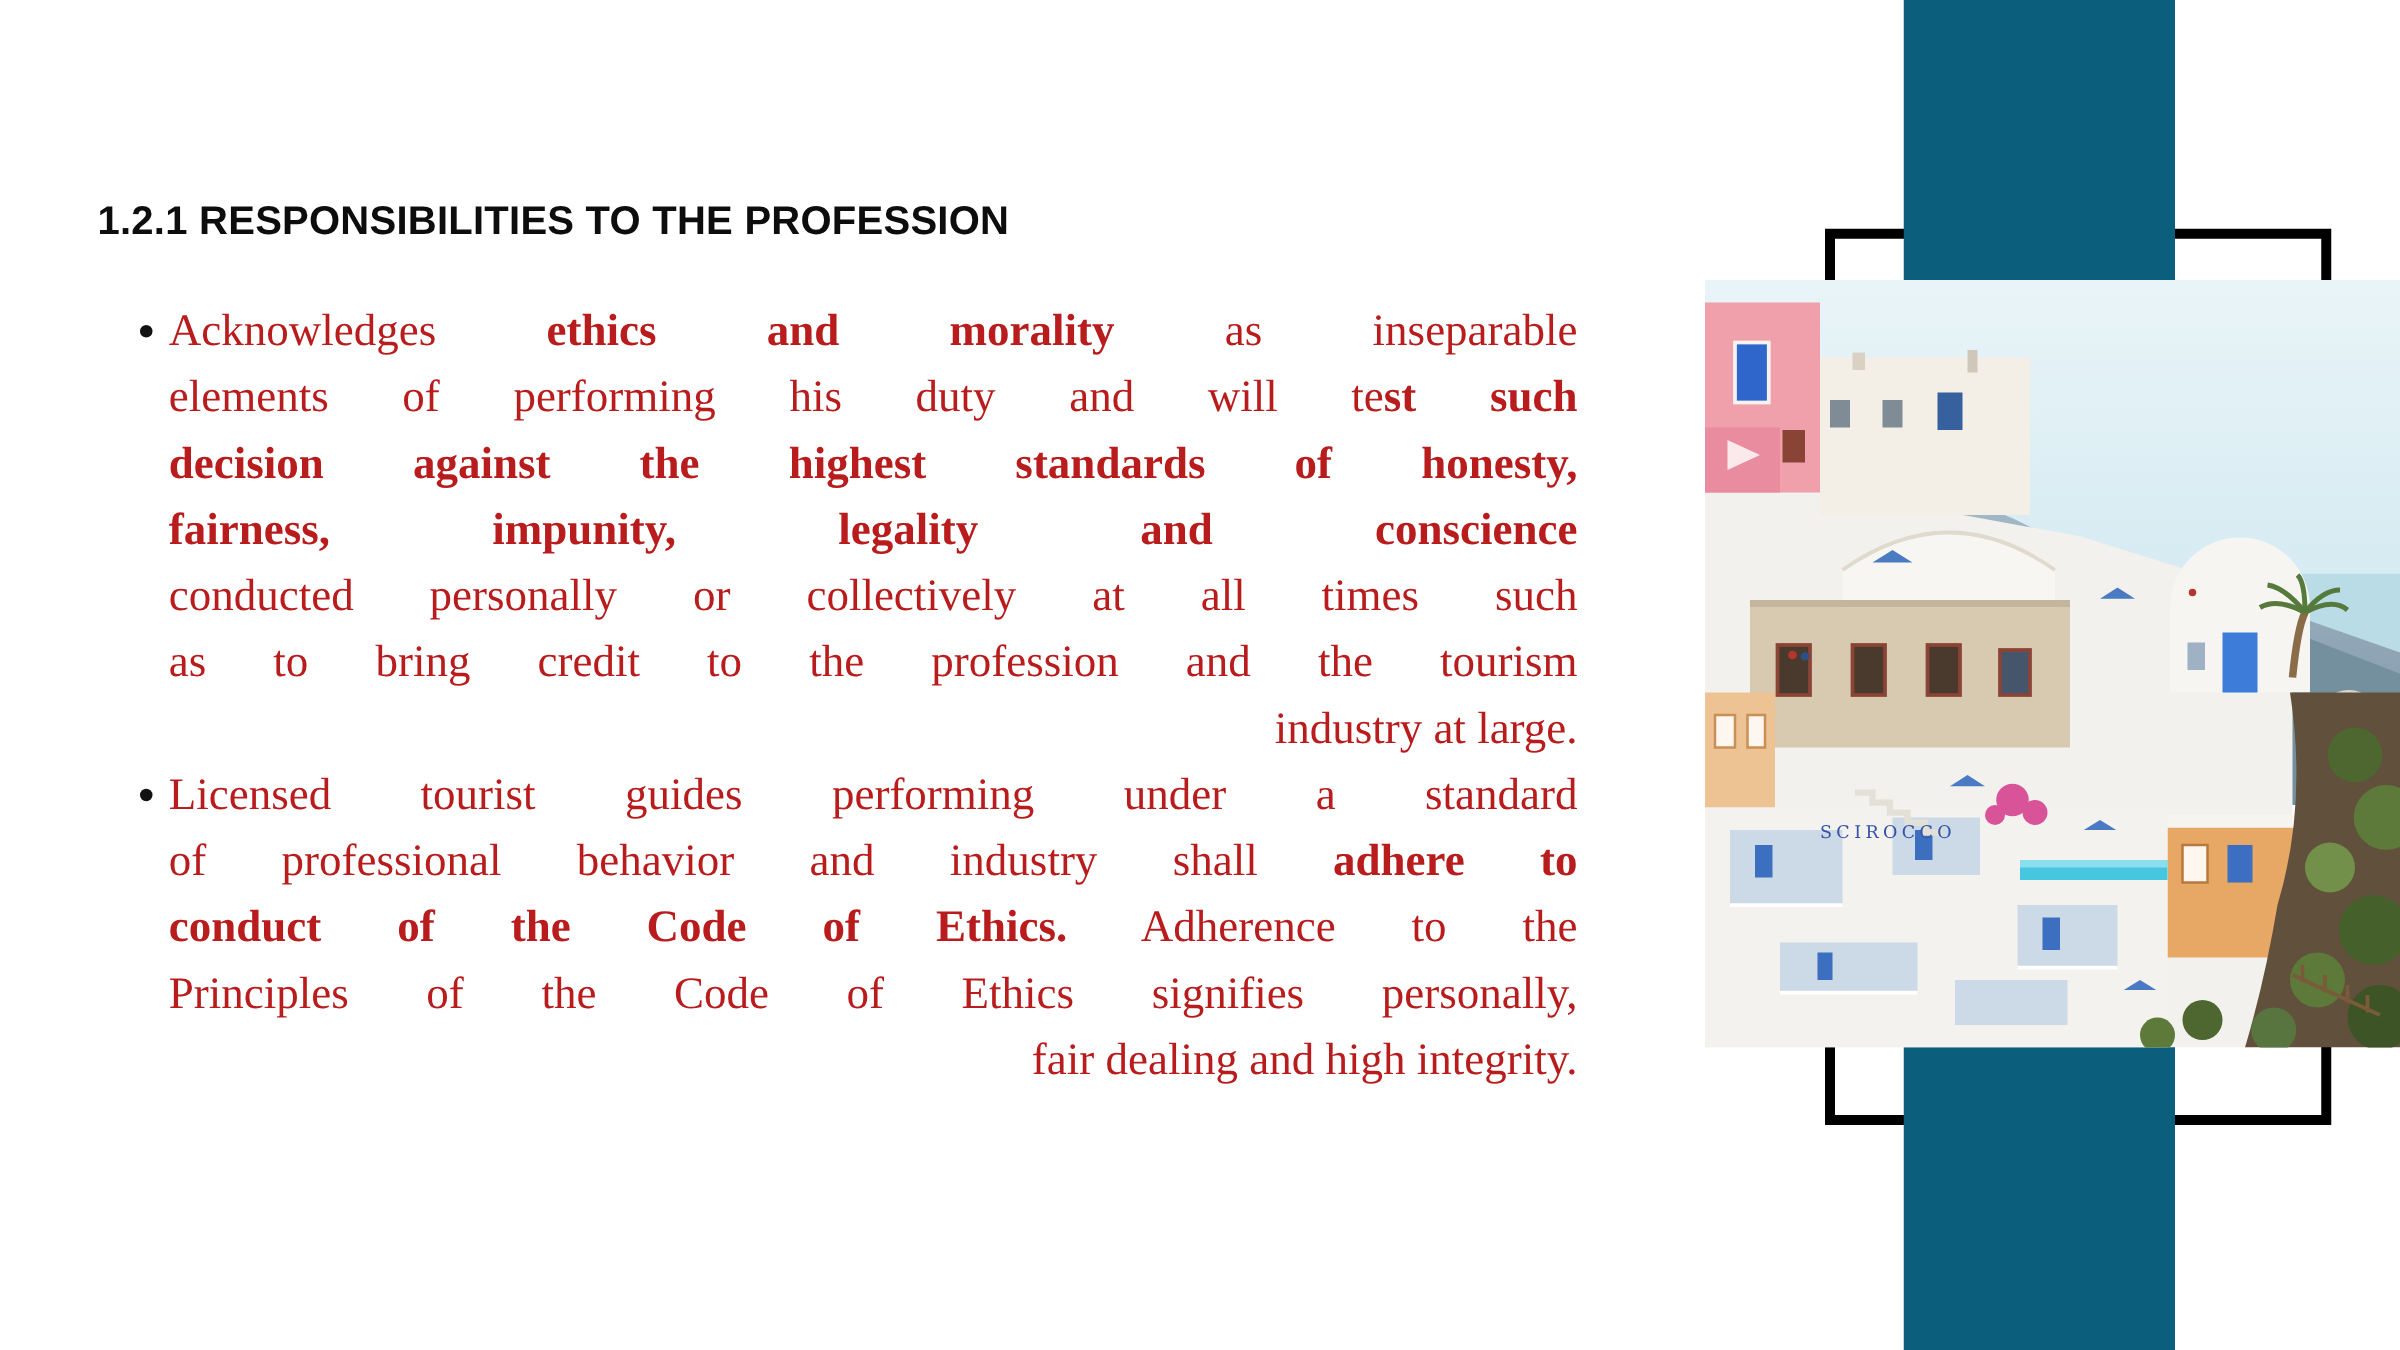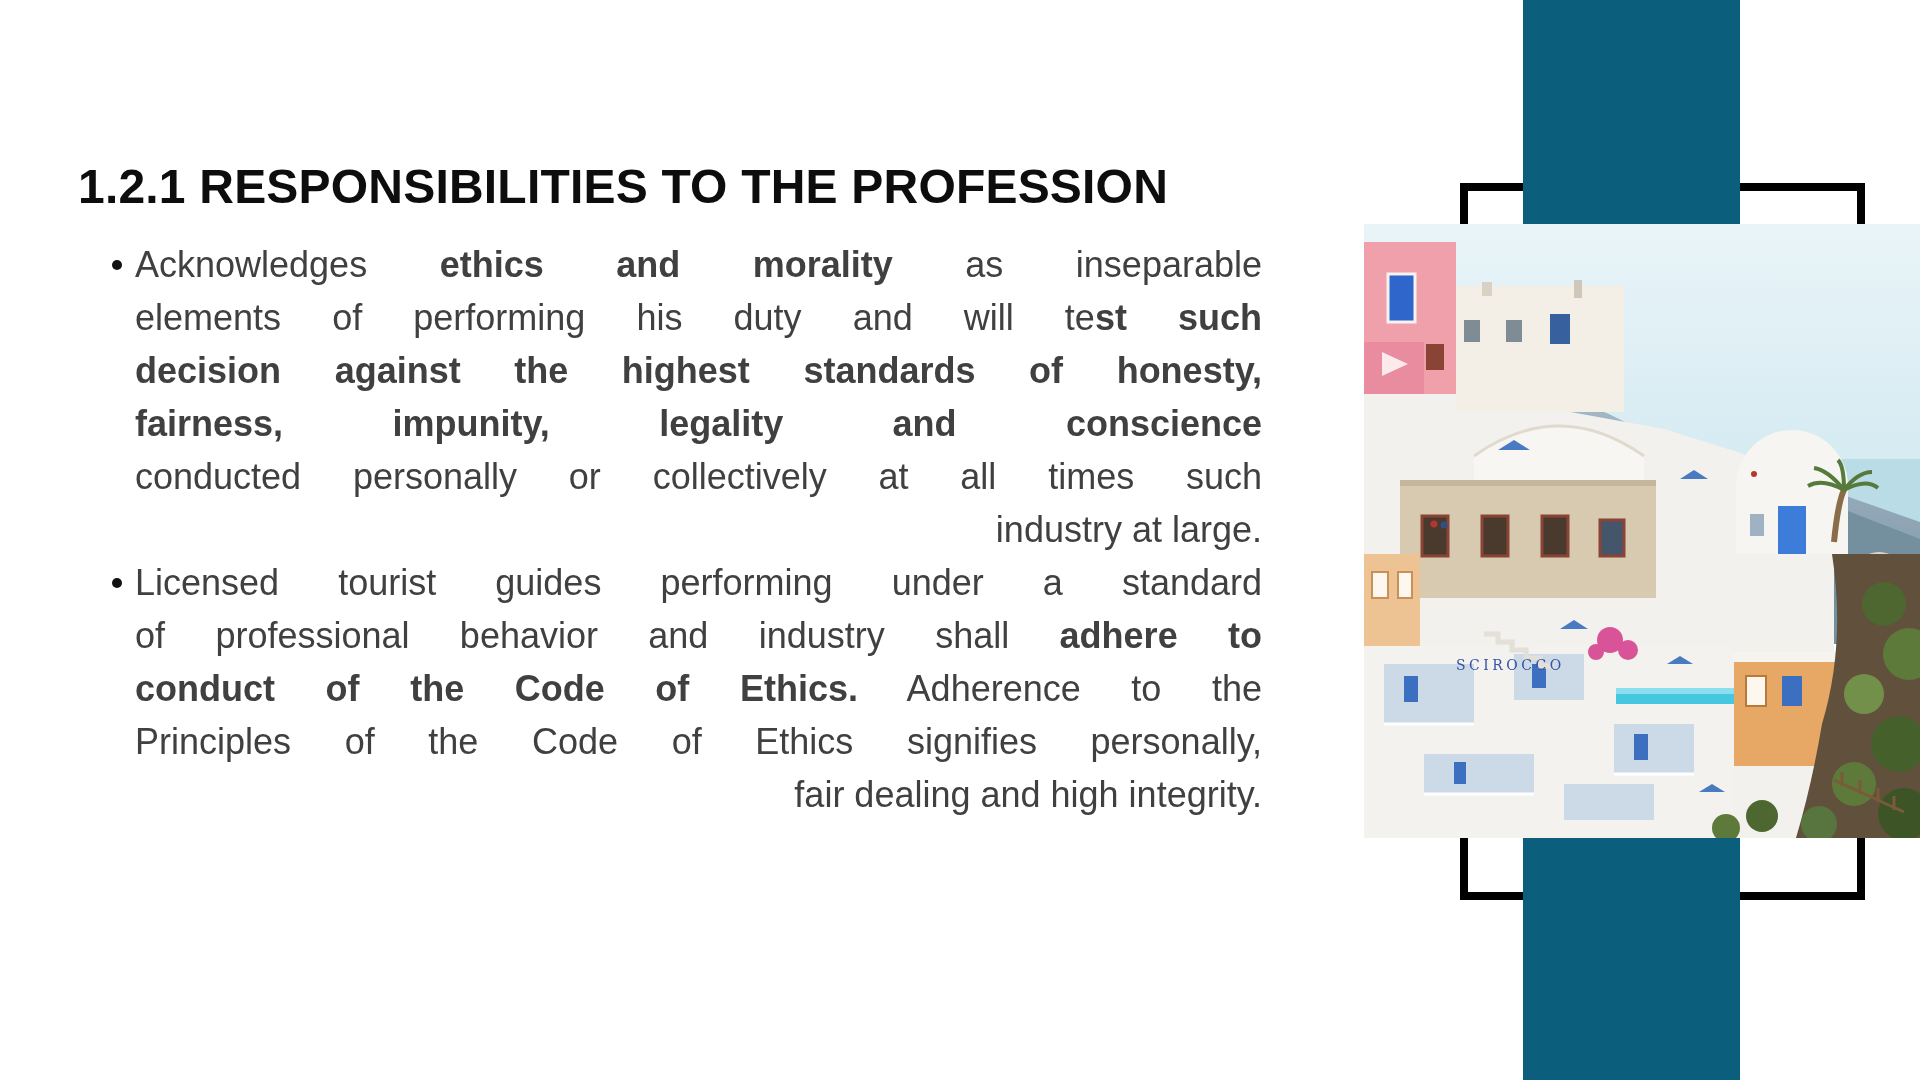--- a/index.html
+++ b/index.html
@@ -22,28 +22,29 @@
   }
   .photo-wrap {
     position:absolute; left:1364px; top:224px;
     width:556px; height:726px; z-index:3;
     overflow:hidden;
   }
   .photo-wrap svg { display:block; width:556px; height:614px; }
   
   .page-title {
     position:absolute; left:78px; top:127px;
-    font-size:48px; line-height:56px; font-weight:800;
+    font-size:32px; line-height:56px; font-weight:800;
     letter-spacing:0.2px; color:#0d0d0d; white-space:nowrap;
     z-index:4;
   }
   .bullet-list {
     position:absolute; left:112px; top:238px; width:1150px;
-    font-size:36px; line-height:53px; font-weight:400; color:#404040;
+    font-size:36px; line-height:53px; font-weight:400; color:#b91c1c;
     z-index:4;
+    font-family:Liberation Serif, serif;
   }
   .bullet-item { display:flex; }
   .bullet-marker { flex:0 0 23px; position:relative; }
   .bullet-marker::before {
     content:""; position:absolute; left:0; top:22px;
     width:10px; height:10px; border-radius:50%; background:#121212;
   }
   .bullet-text { flex:1; min-width:0; }
   .line { text-align:right; }
   .line.just { text-align:justify; text-align-last:justify; }
@@ -199,20 +200,21 @@
 
   <div class="bullet-list">
       <div class="bullet-item">
         <span class="bullet-marker"></span>
         <div class="bullet-text">
           <div class="line just"><span>Acknowledges </span><span class="b">ethics and morality</span><span> as inseparable</span></div>
           <div class="line just"><span>elements of performing his duty and will te</span><span class="b">st such</span></div>
           <div class="line just"><span class="b">decision against the highest standards of honesty,</span></div>
           <div class="line just"><span class="b">fairness, impunity, legality and conscience</span></div>
           <div class="line just"><span>conducted personally or collectively at all times such</span></div>
+          <div class="line just"><span>as to bring credit to the profession and the tourism</span></div>
           <div class="line"><span>industry at large.</span></div>
         </div>
       </div>
       <div class="bullet-item">
         <span class="bullet-marker"></span>
         <div class="bullet-text">
           <div class="line just"><span>Licensed tourist guides performing under a standard</span></div>
           <div class="line just"><span>of professional behavior and industry shall </span><span class="b">adhere to</span></div>
           <div class="line just"><span class="b">conduct of the Code of Ethics.</span><span> Adherence to the</span></div>
           <div class="line just"><span>Principles of the Code of Ethics signifies personally,</span></div>

